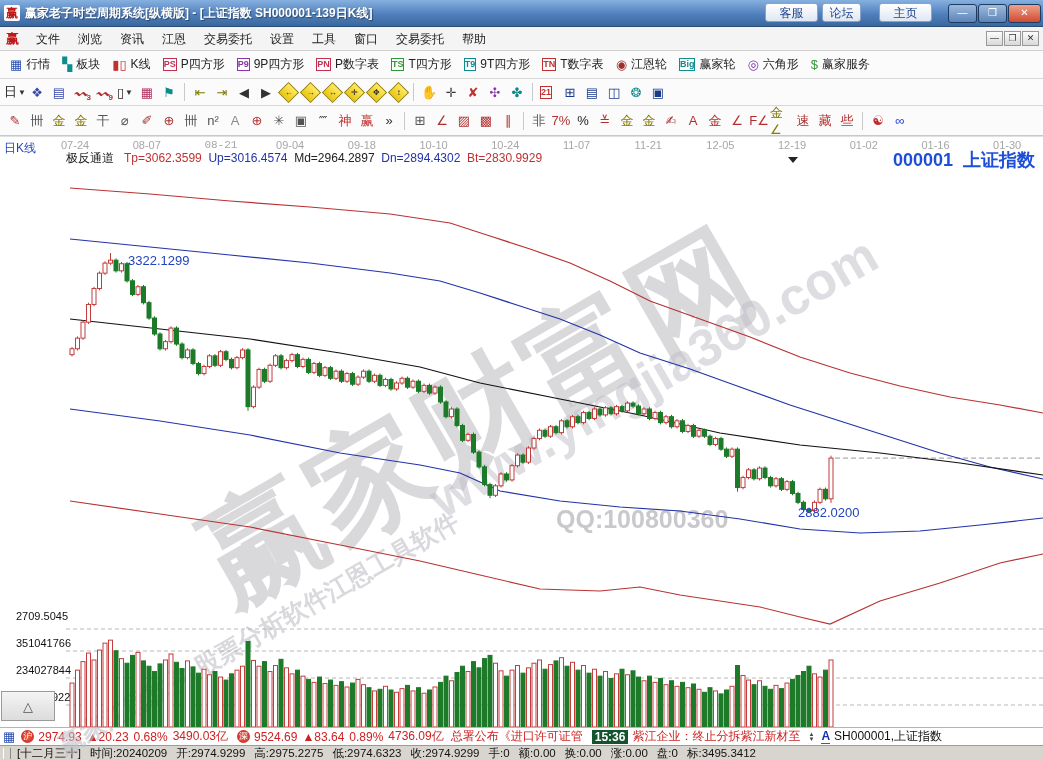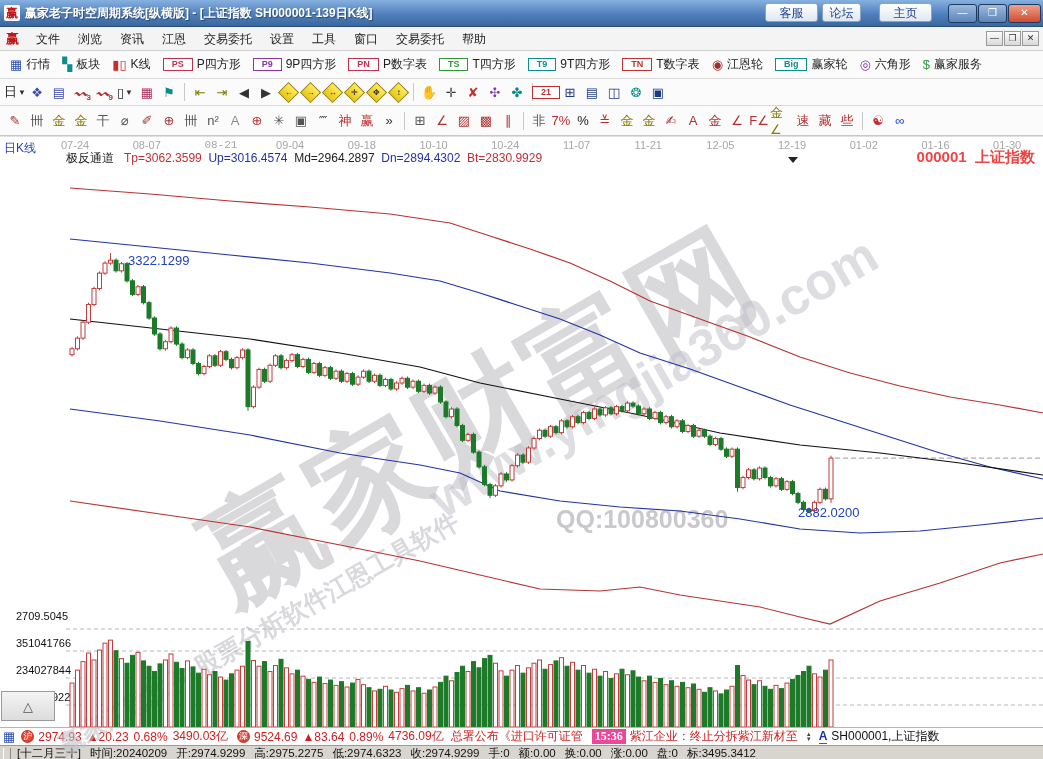--- a/index.html
+++ b/index.html
@@ -16,21 +16,21 @@
     color:#fff;font-size:10px;line-height:15px;text-align:center;background:linear-gradient(#9db9dd,#5c85b8);}
   .winbtn.close{background:linear-gradient(#f0a08a,#d04a30);width:31px;font-weight:bold;}
   .menubar{height:24px;background:#f4f4f4;border-bottom:1px solid #d0d0d0;display:flex;align-items:center;position:relative;box-sizing:border-box;}
   .menu-logo{color:#c01818;font-weight:bold;font-size:13px;margin:0 8px 0 6px;}
   .menu-item{font-size:12px;color:#222;padding:3px 9px;}
   .mwinbtn{position:absolute;top:4px;width:17px;height:15px;background:linear-gradient(#fdfdfd,#d8d8d8);
     border:1px solid #999;font-size:9px;line-height:13px;text-align:center;color:#333;box-sizing:border-box;}
   .toolbar-a{height:28px;background:#fbfbfb;border-bottom:1px solid #d8d8d8;display:flex;align-items:center;box-sizing:border-box;padding-left:4px;}
   .tba-item{display:flex;align-items:center;padding:0 6px;font-size:12px;color:#222;}
   .tba-item .g{font-size:13px;margin-right:4px;}
-  .chip{display:inline-block;border:1px solid;font-size:9px;font-weight:bold;padding:0 8px;line-height:11px;margin-right:4px;background:#fff;}
+  .chip{display:inline-block;border:1px solid;font-size:9px;font-weight:bold;padding:0 0;line-height:11px;margin-right:4px;background:#fff;}
   .toolbar-b{height:27px;background:#fbfbfb;border-bottom:1px solid #d8d8d8;display:flex;align-items:center;box-sizing:border-box;padding-left:4px;}
   .toolbar-c{height:30px;background:#fbfbfb;border-bottom:1px solid #c8c8c8;display:flex;align-items:center;box-sizing:border-box;padding-left:4px;}
   .ico{width:22px;height:20px;display:flex;align-items:center;justify-content:center;font-size:13px;position:relative;}
   .ico .sup{position:absolute;right:1px;bottom:0;font-size:8px;color:#b03030;font-weight:bold;}
   .caret{font-size:8px;color:#333;margin-left:1px;}
   .vsep{width:1px;height:18px;background:#c9c9c9;margin:0 4px;}
   .diamond{width:13px;height:13px;background:linear-gradient(#ffe95e,#e8c616);border:1px solid #8a7a10;
     transform:rotate(45deg);display:flex;align-items:center;justify-content:center;margin:0 3px;}
   .diamond span{transform:rotate(-45deg);font-size:8px;color:#222;font-weight:bold;}
   .chart{position:relative;width:1043px;height:590px;background:#fff;}
@@ -40,21 +40,21 @@
   .date-label{position:absolute;top:2px;font-size:11px;color:#a6a6a6;z-index:3;}
   .axis-label{position:absolute;left:16px;font-size:11px;color:#111;z-index:3;}
   .corner-btn{position:absolute;left:1px;top:554px;width:54px;height:30px;background:linear-gradient(#f4f4f4,#dcdcdc);
     border:1px solid #9a9a9a;z-index:4;display:flex;align-items:center;justify-content:center;color:#555;font-size:13px;box-sizing:border-box;}
   .tickerbar{height:18px;background:#fff;border-top:1px solid #b5b5b5;display:flex;align-items:center;
     font-size:12px;overflow:hidden;box-sizing:border-box;}
   .tk-red{color:#cc2222;margin-right:5px;}
   .coin{display:inline-block;width:13px;height:13px;border-radius:50%;background:radial-gradient(#f06a4a,#c01818);
     color:#fff;font-size:9px;line-height:13px;text-align:center;margin:0 4px;flex:none;}
   .tk-grid{color:#2a4fae;font-size:13px;margin:0 2px 0 3px;}
-  .tk-time{background:#ec4899;color:#fff;padding:0 3px;margin:0 4px;font-weight:bold;font-family:Liberation Serif, serif;}
+  .tk-time{background:#14532d;color:#fff;padding:0 3px;margin:0 4px;font-weight:bold;}
   .spinner{display:inline-flex;flex-direction:column;margin:0 3px;line-height:5px;font-size:6px;color:#444;}
   .statusbar{height:15px;background:#d8d5ce;border-top:1px solid #9a9a9a;display:flex;align-items:center;
     font-size:11.5px;color:#111;box-sizing:border-box;}
   .sb-grip{width:6px;height:11px;border-left:1px solid #fff;border-right:1px solid #8a8a8a;margin:0 6px 0 3px;}
   .sb-seg{margin-right:9px;white-space:nowrap;}
 </style>
 </head>
 <body>
 
 <div class="titlebar">
@@ -804,21 +804,21 @@
 
   <div class="ov" style="left:4px;top:3px;color:#2244bb;font-size:12px;">日K线</div>
   <div class="ov" style="left:66px;top:13px;font-size:12px;">
     <span style="color:#222;">极反通道</span>&nbsp;&nbsp;
     <span style="color:#c03030;">Tp=3062.3599</span>&nbsp;
     <span style="color:#2233aa;">Up=3016.4574</span>&nbsp;
     <span style="color:#222;">Md=2964.2897</span>&nbsp;
     <span style="color:#2233aa;">Dn=2894.4302</span>&nbsp;
     <span style="color:#c03030;">Bt=2830.9929</span>
   </div>
-  <div class="ov" style="right:8px;top:11px;color:#ef4444;font-size:15px;font-weight:bold;">
+  <div class="ov" style="right:8px;top:11px;color:#1d4ed8;font-size:18px;font-weight:bold;">
     <span>000001</span>&nbsp;
     <span>上证指数</span>
   </div>
   <div class="ov" style="left:128px;top:116px;color:#2244bb;font-size:13px;">3322.1299</div>
   <div class="ov" style="left:798px;top:368px;color:#2244bb;font-size:13px;">2882.0200</div>
   <div id="date-row">
       <span class="date-label" style="left: 61px;">07-24</span>
       <span class="date-label" style="left: 132.7px;">08-07</span>
       <span class="date-label" style="left: 204.4px; font-family: Liberation Mono, monospace;">08-21</span>
       <span class="date-label" style="left: 276.1px;">09-04</span>

